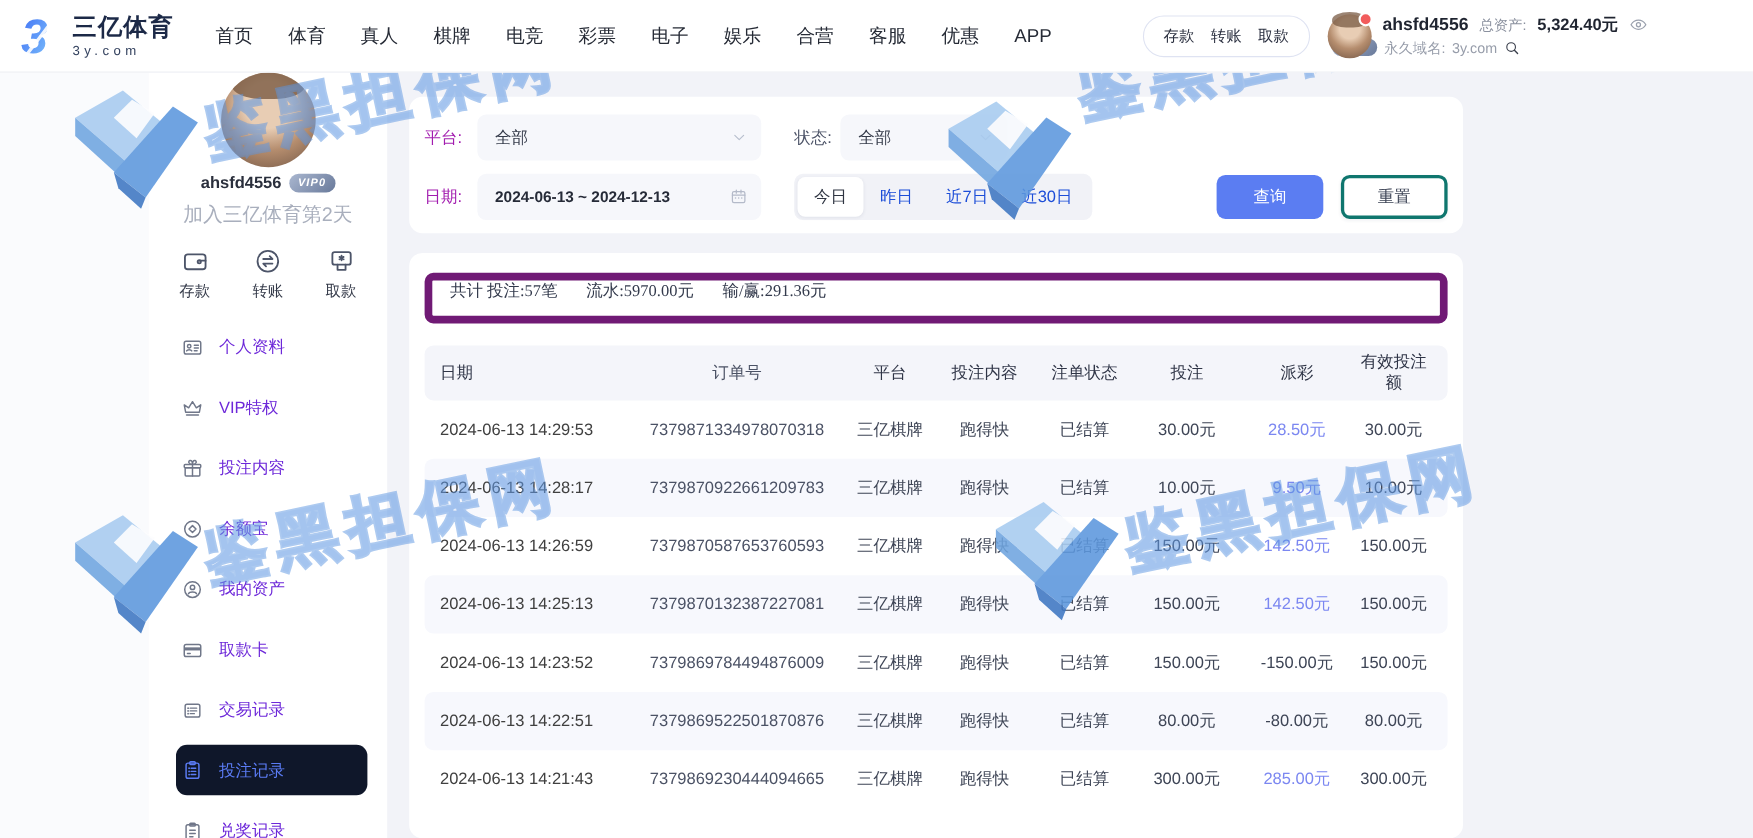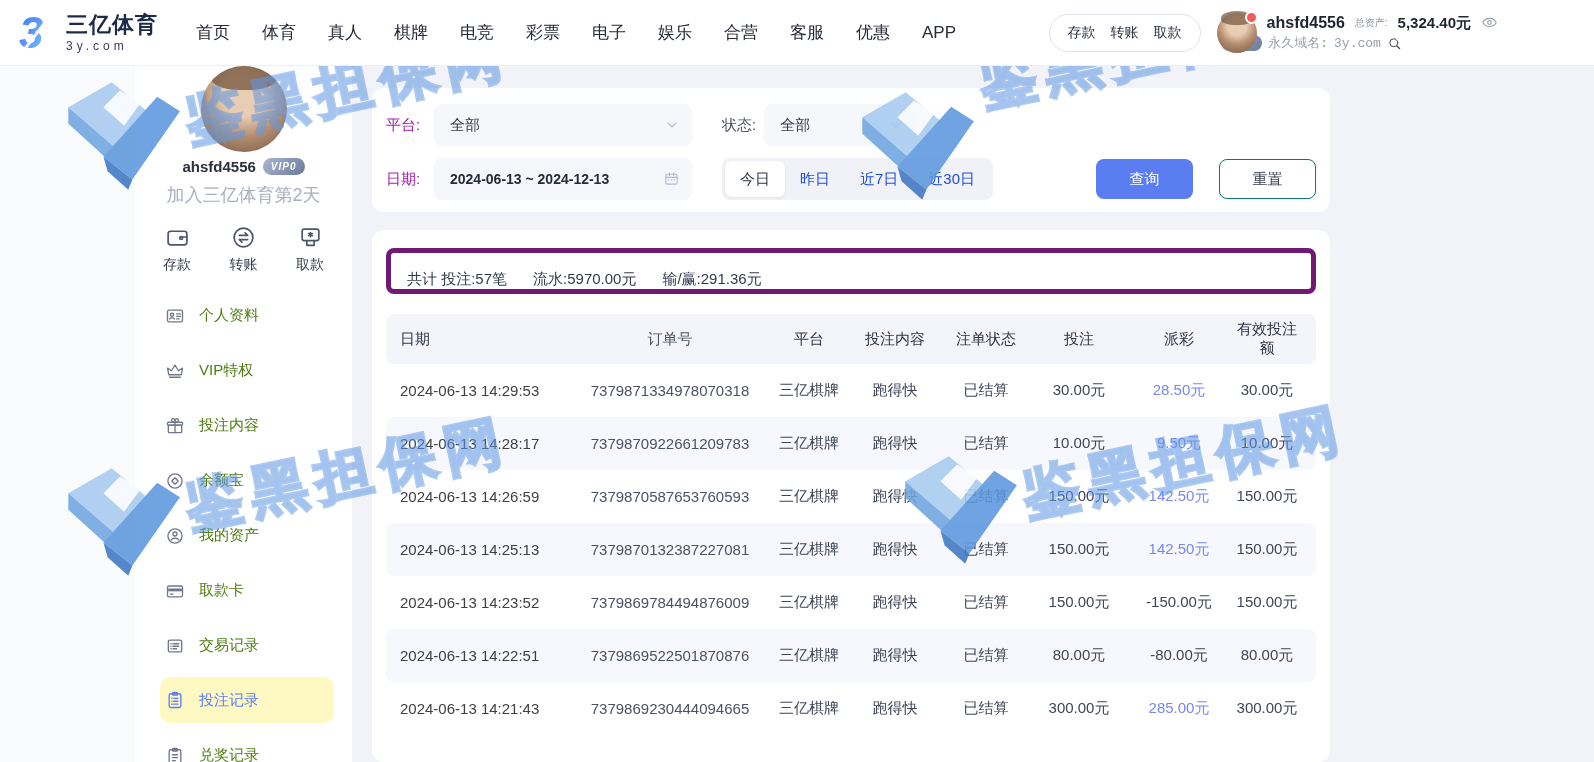--- a/index.html
+++ b/index.html
@@ -20,27 +20,27 @@
   .wallet-pill{display:flex;align-items:center;border:1px solid #dfe3f2;border-radius:20px;height:36px;padding:0 18px;gap:15px;}
   .wallet-pill span{font-size:14px;color:#2b3040;cursor:pointer;}
   .userblk{display:flex;margin-left:16px;}
   .avatar-sm{position:relative;width:40px;height:40px;border-radius:50%;flex:0 0 auto;cursor:pointer;
      background:radial-gradient(circle at 50% 32%,#e8cdb4 0 28%,#b58d6e 55%,#6e5342 100%);}
   .avatar-sm::before{content:"";position:absolute;left:4px;top:-2px;width:32px;height:14px;border-radius:50% 50% 40% 40%;background:#7a5b44;opacity:.75;}
   .reddot{position:absolute;right:-1px;top:-2px;width:9px;height:9px;border-radius:50%;background:#f25c5c;border:2px solid #fff;}
   .uinfo{margin-left:10px;display:flex;flex-direction:column;justify-content:center;}
   .uline1{display:flex;align-items:center;gap:10px;line-height:1;}
   .uname{font-size:16px;font-weight:700;color:#1f2430;}
-  .ulabel{font-size:10px;color:#8b919f;}
+  .ulabel{font-size:13px;color:#8b919f;}
   .uassets{font-size:15px;font-weight:700;color:#1f2430;}
   .uline2{display:flex;align-items:center;gap:6px;margin-top:4px;line-height:1;}
   .vipbadge{display:inline-block;padding:3px 8px;border-radius:9px;font-size:10px;font-style:italic;font-weight:800;color:#fff;
      background:linear-gradient(135deg,#aab7d0,#68799a);letter-spacing:1px;}
   .uline2 .vipbadge{margin-left:-46px;}
-  .udomain{font-size:13px;color:#979daa;font-family:Liberation Mono, monospace;}
+  .udomain{font-size:13px;color:#979daa;}
   .icx{display:inline-flex;vertical-align:middle;}
 
   
   .wm{position:absolute;display:flex;align-items:flex-start;pointer-events:none;z-index:30;}
   .wm-logo{width:124px;height:116px;opacity:.88;}
   .wm-text{font-size:57px;font-weight:800;letter-spacing:9px;white-space:nowrap;margin-left:6px;margin-top:8px;
      transform:rotate(-12deg);transform-origin:0 60%;
      color:rgba(125,173,236,.14);-webkit-text-stroke:3px rgba(92,150,226,.5);}
 
   
@@ -52,22 +52,22 @@
   .sname{display:flex;align-items:center;justify-content:center;gap:7px;margin-top:6px;}
   .sname .n{font-size:15px;font-weight:600;color:#2a2f3c;}
   .sjoin{text-align:center;font-size:18px;color:#a9afbd;margin-top:8px;}
   .qacts{display:flex;justify-content:space-between;margin:18px 28px 0 28px;}
   .qa{display:flex;flex-direction:column;align-items:center;cursor:pointer;color:#4d5569;}
   .qa svg{width:25px;height:25px;}
   .qa .qa-label{font-size:14px;color:#343a49;margin-top:6px;}
   .smenu{margin-top:14px;}
   .smenu .mi{height:55px;display:flex;align-items:center;margin:0 18px 0 25px;padding-left:5px;cursor:pointer;color:#707789;box-sizing:border-box;}
   .smenu .mi svg{width:20px;height:20px;flex:0 0 auto;}
-  .smenu .mi .ml{font-size:15px;color:#4d7c0f;margin-left:14px;}
-  .smenu .mi.active{background:#fef9c3;border-radius:10px;height:46px;margin-top:4px;margin-bottom:5px;color:#5b7cf5;}
+  .smenu .mi .ml{font-size:15px;color:#6d28d9;margin-left:14px;}
+  .smenu .mi.active{background:#0f172a;border-radius:10px;height:46px;margin-top:4px;margin-bottom:5px;color:#5b7cf5;}
   .smenu .mi.active .ml{color:#5b7cf5;}
 
   
   .card{position:absolute;background:#fff;border-radius:12px;box-sizing:border-box;}
   .filter-card{left:372px;top:88px;width:958px;height:124px;padding:16px 14px;}
   .frow{display:flex;align-items:center;height:42px;}
   .frow + .frow{margin-top:12px;}
   .flabel{font-size:15px;color:#a21caf;width:48px;flex:0 0 auto;}
   .select{position:relative;background:#f6f7fb;border-radius:8px;height:42px;display:flex;align-items:center;
           padding:0 34px 0 16px;font-size:15px;color:#353b4a;cursor:pointer;box-sizing:border-box;}
@@ -78,24 +78,24 @@
   .caret{position:absolute;right:12px;top:13px;width:16px;height:16px;color:#b8bfce;}
   .datebox{position:relative;width:258px;background:#f6f7fb;border-radius:8px;height:42px;display:flex;align-items:center;
            padding:0 38px 0 16px;font-size:14px;font-weight:700;color:#262b38;cursor:pointer;box-sizing:border-box;}
   .calico{position:absolute;right:12px;top:12px;width:17px;height:17px;color:#b4bac9;}
   .ranges{display:flex;align-items:center;background:#f1f2f7;border-radius:8px;height:42px;padding:0 3px;box-sizing:border-box;}
   .chip{height:36px;display:flex;align-items:center;padding:0 15px;font-size:15px;color:#1d4ed8;border-radius:7px;cursor:pointer;}
   .chip.active{background:#fff;color:#2f3542;box-shadow:0 1px 3px rgba(40,50,90,.08);}
   .fspacer{flex:1;}
   .btn{height:40px;width:97px;border-radius:8px;font-size:15px;display:flex;align-items:center;justify-content:center;cursor:pointer;box-sizing:border-box;}
   .btn-primary{background:#5b7df2;color:#fff;}
-  .btn-ghost{background:#fff;color:#3b4254;border:1px solid #0f766e;margin-left:26px;box-shadow:0 1px 3px rgba(40,50,90,.06);}
+  .btn-ghost{background:#fff;color:#3b4254;border:3px solid #0f766e;margin-left:16px;box-shadow:0 1px 3px rgba(40,50,90,.06);}
 
   .table-card{left:372px;top:230px;width:958px;height:532px;padding:18px 14px 0 14px;}
-  .summary{border:5px solid #701a75;border-radius:8px;height:46px;display:flex;align-items:flex-end;padding:0 16px;box-sizing:border-box;}
+  .summary{border:7px solid #701a75;border-radius:8px;height:46px;display:flex;align-items:flex-start;padding:0 16px;box-sizing:border-box;font-family:Liberation Serif, serif;}
   .summary span{font-size:15px;color:#333a4c;margin-right:26px;}
 
   .tbl{margin-top:20px;}
   .trow,.thead{display:grid;grid-template-columns:172px 196px 82px 90px 92px 94px 106px 1fr;align-items:center;padding:0 14px;}
   .thead{height:50px;background:#f4f5fa;border-radius:8px;font-size:15px;color:#2f3547;font-weight:500;}
   .trow{height:53px;font-size:15px;color:#3e4556;}
   .trow.shade{background:#f7f8fd;border-radius:8px;}
   .c0{text-align:left;color:#404040;}
   .c1{text-align:center;color:#4b5265;}
   .c2,.c3,.c4,.c5,.c6,.c7{text-align:center;}

